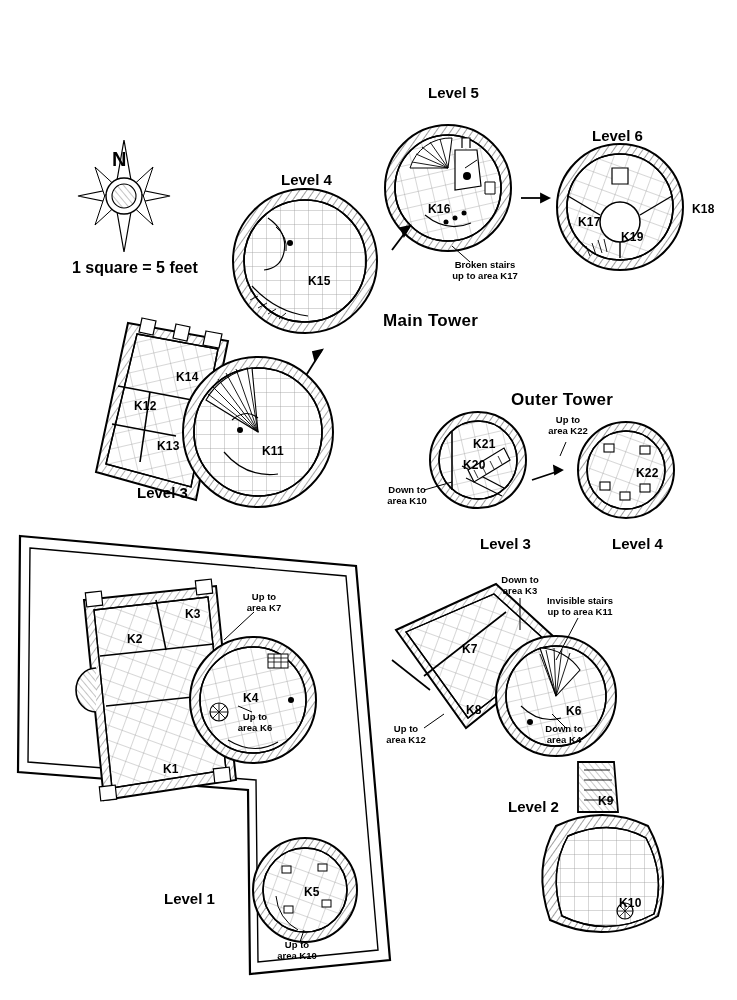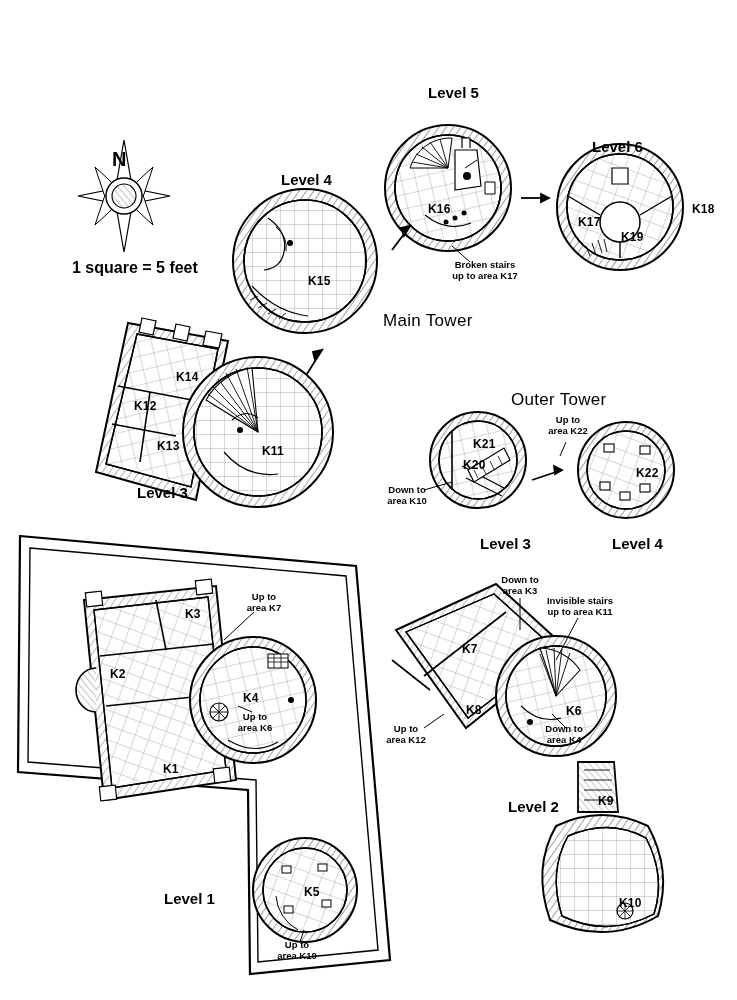--- a/index.html
+++ b/index.html
@@ -30,21 +30,21 @@
     font-size: 12px;
     font-weight: bold;
     letter-spacing: 0.2px;
   }
   .level-label {
     font-size: 15px;
     font-weight: bold;
   }
   .section-title {
     font-size: 17px;
-    font-weight: normal;
+    font-weight: bold;
     letter-spacing: 0.3px;
   }
   .scale-label {
     font-size: 16px;
     font-weight: bold;
   }
   .note {
     font-size: 9.5px;
     font-weight: bold;
     text-align: center;
@@ -338,29 +338,29 @@
 
   <div class="lbl compass-n" style="left:112px; top:148px;">N</div>
 
   <div class="lbl scale-label" style="left:72px; top:259px;">1 square = 5 feet</div>
 
   <div class="lbl section-title" style="left:383px; top:311px;">Main Tower</div>
   <div class="lbl section-title" style="left:511px; top:390px;">Outer Tower</div>
 
   <div class="lbl level-label" style="left:281px; top:171px;">Level 4</div>
   <div class="lbl level-label" style="left:428px; top:84px;">Level 5</div>
-  <div class="lbl level-label" style="left:592px; top:138px;">Level 6</div>
+  <div class="lbl level-label" style="left:592px; top:127px;">Level 6</div>
   <div class="lbl level-label" style="left:137px; top:484px;">Level 3</div>
   <div class="lbl level-label" style="left:480px; top:535px;">Level 3</div>
   <div class="lbl level-label" style="left:612px; top:535px;">Level 4</div>
   <div class="lbl level-label" style="left:164px; top:890px;">Level 1</div>
   <div class="lbl level-label" style="left:508px; top:798px;text-align:right;">Level 2</div>
 
   <div class="lbl room-label" style="left:163px; top:763px;">K1</div>
-  <div class="lbl room-label" style="left:110px; top:633px;margin-top:35px;">K2</div>
+  <div class="lbl room-label" style="left:127px; top:633px;">K2</div>
   <div class="lbl room-label" style="left:185px; top:608px;">K3</div>
   <div class="lbl room-label" style="left:243px; top:692px;">K4</div>
   <div class="lbl room-label" style="left:304px; top:886px;">K5</div>
   <div class="lbl room-label" style="left:566px; top:705px;text-align:center;">K6</div>
   <div class="lbl room-label" style="left:462px; top:643px;">K7</div>
   <div class="lbl room-label" style="left:466px; top:704px;">K8</div>
   <div class="lbl room-label" style="left:598px; top:795px;">K9</div>
   <div class="lbl room-label" style="left:619px; top:897px;">K10</div>
   <div class="lbl room-label" style="left:262px; top:445px;">K11</div>
   <div class="lbl room-label" style="left:134px; top:400px;">K12</div>

